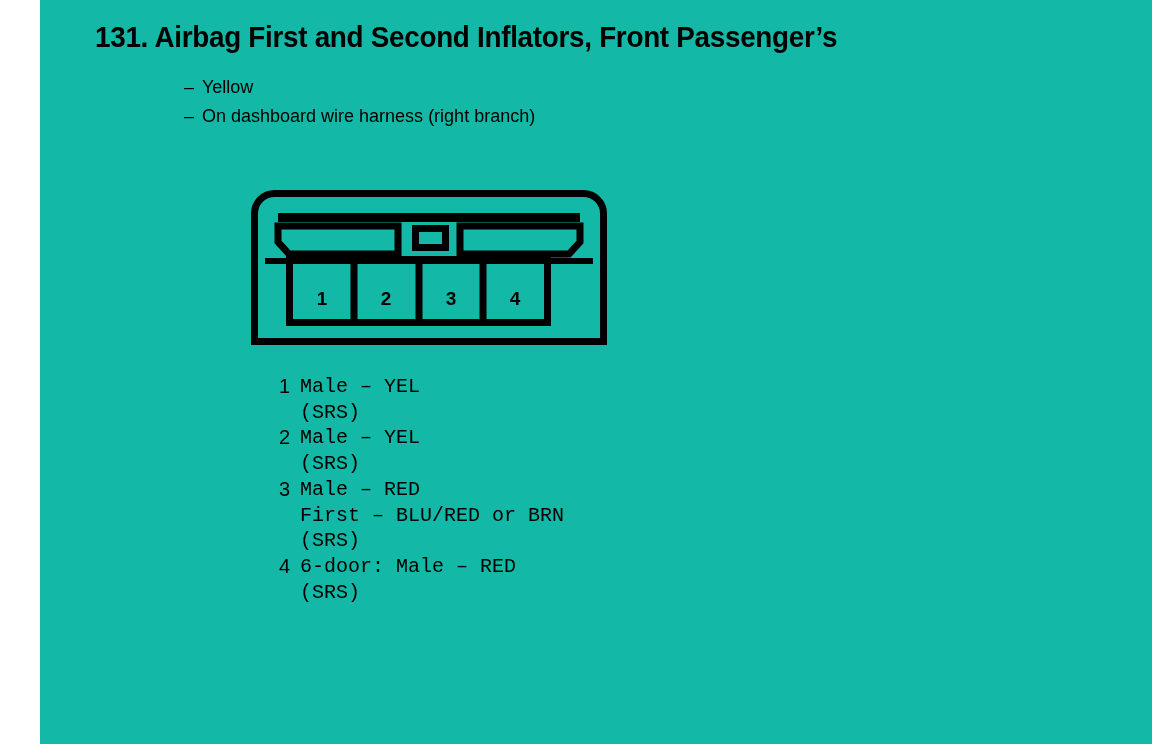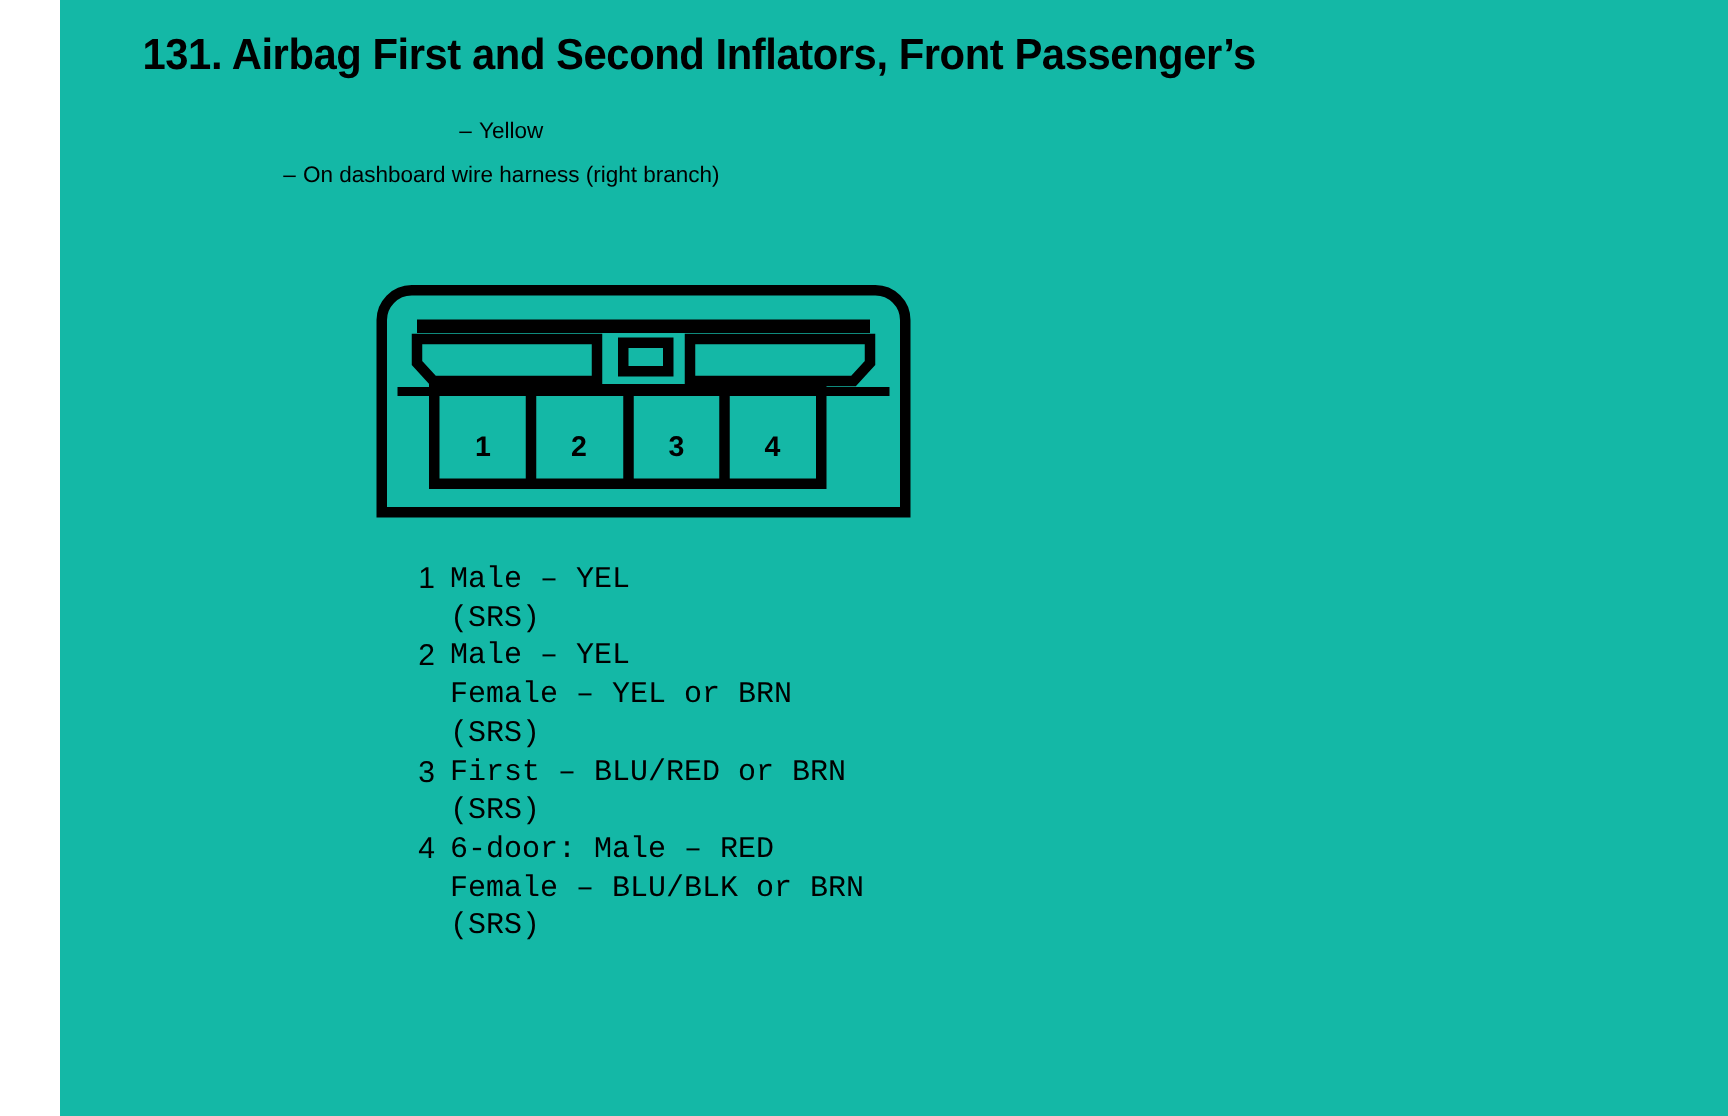--- a/index.html
+++ b/index.html
@@ -36,23 +36,22 @@
     line-height: 1.2;
     transform: scaleX(0.96);
     transform-origin: left top;
   }
 
   
   .bullets {
     position: absolute;
     left: 144px;
     top: 73px;
-    font-size: 15px;
+    font-size: 18px;
     line-height: 29px;
-    text-align: center;
   }
   .bullet-row {
     white-space: nowrap;
     display: block;
   }
   .bullet-dash {
     display: inline-block;
     width: 18px;
   }
 
@@ -146,32 +145,31 @@
 
     <div class="pin-entry">
       <span class="idx">1</span>
       <span class="pin-line">Male – YEL</span>
       <span class="pin-line">(SRS)</span>
     </div>
 
     <div class="pin-entry">
       <span class="idx">2</span>
       <span class="pin-line">Male – YEL</span>
-      <span class="pin-line">Female – YEL or BRN</span>
       <span class="pin-line">(SRS)</span>
     </div>
 
     <div class="pin-entry">
       <span class="idx">3</span>
+      <span class="pin-line">Male – RED</span>
       <span class="pin-line">First – BLU/RED or BRN</span>
       <span class="pin-line">(SRS)</span>
     </div>
 
     <div class="pin-entry">
       <span class="idx">4</span>
       <span class="pin-line">6-door: Male – RED</span>
-      <span class="pin-line">Female – BLU/BLK or BRN</span>
       <span class="pin-line">(SRS)</span>
     </div>
 
   </div>
 
 </div>
 
 </body></html>

